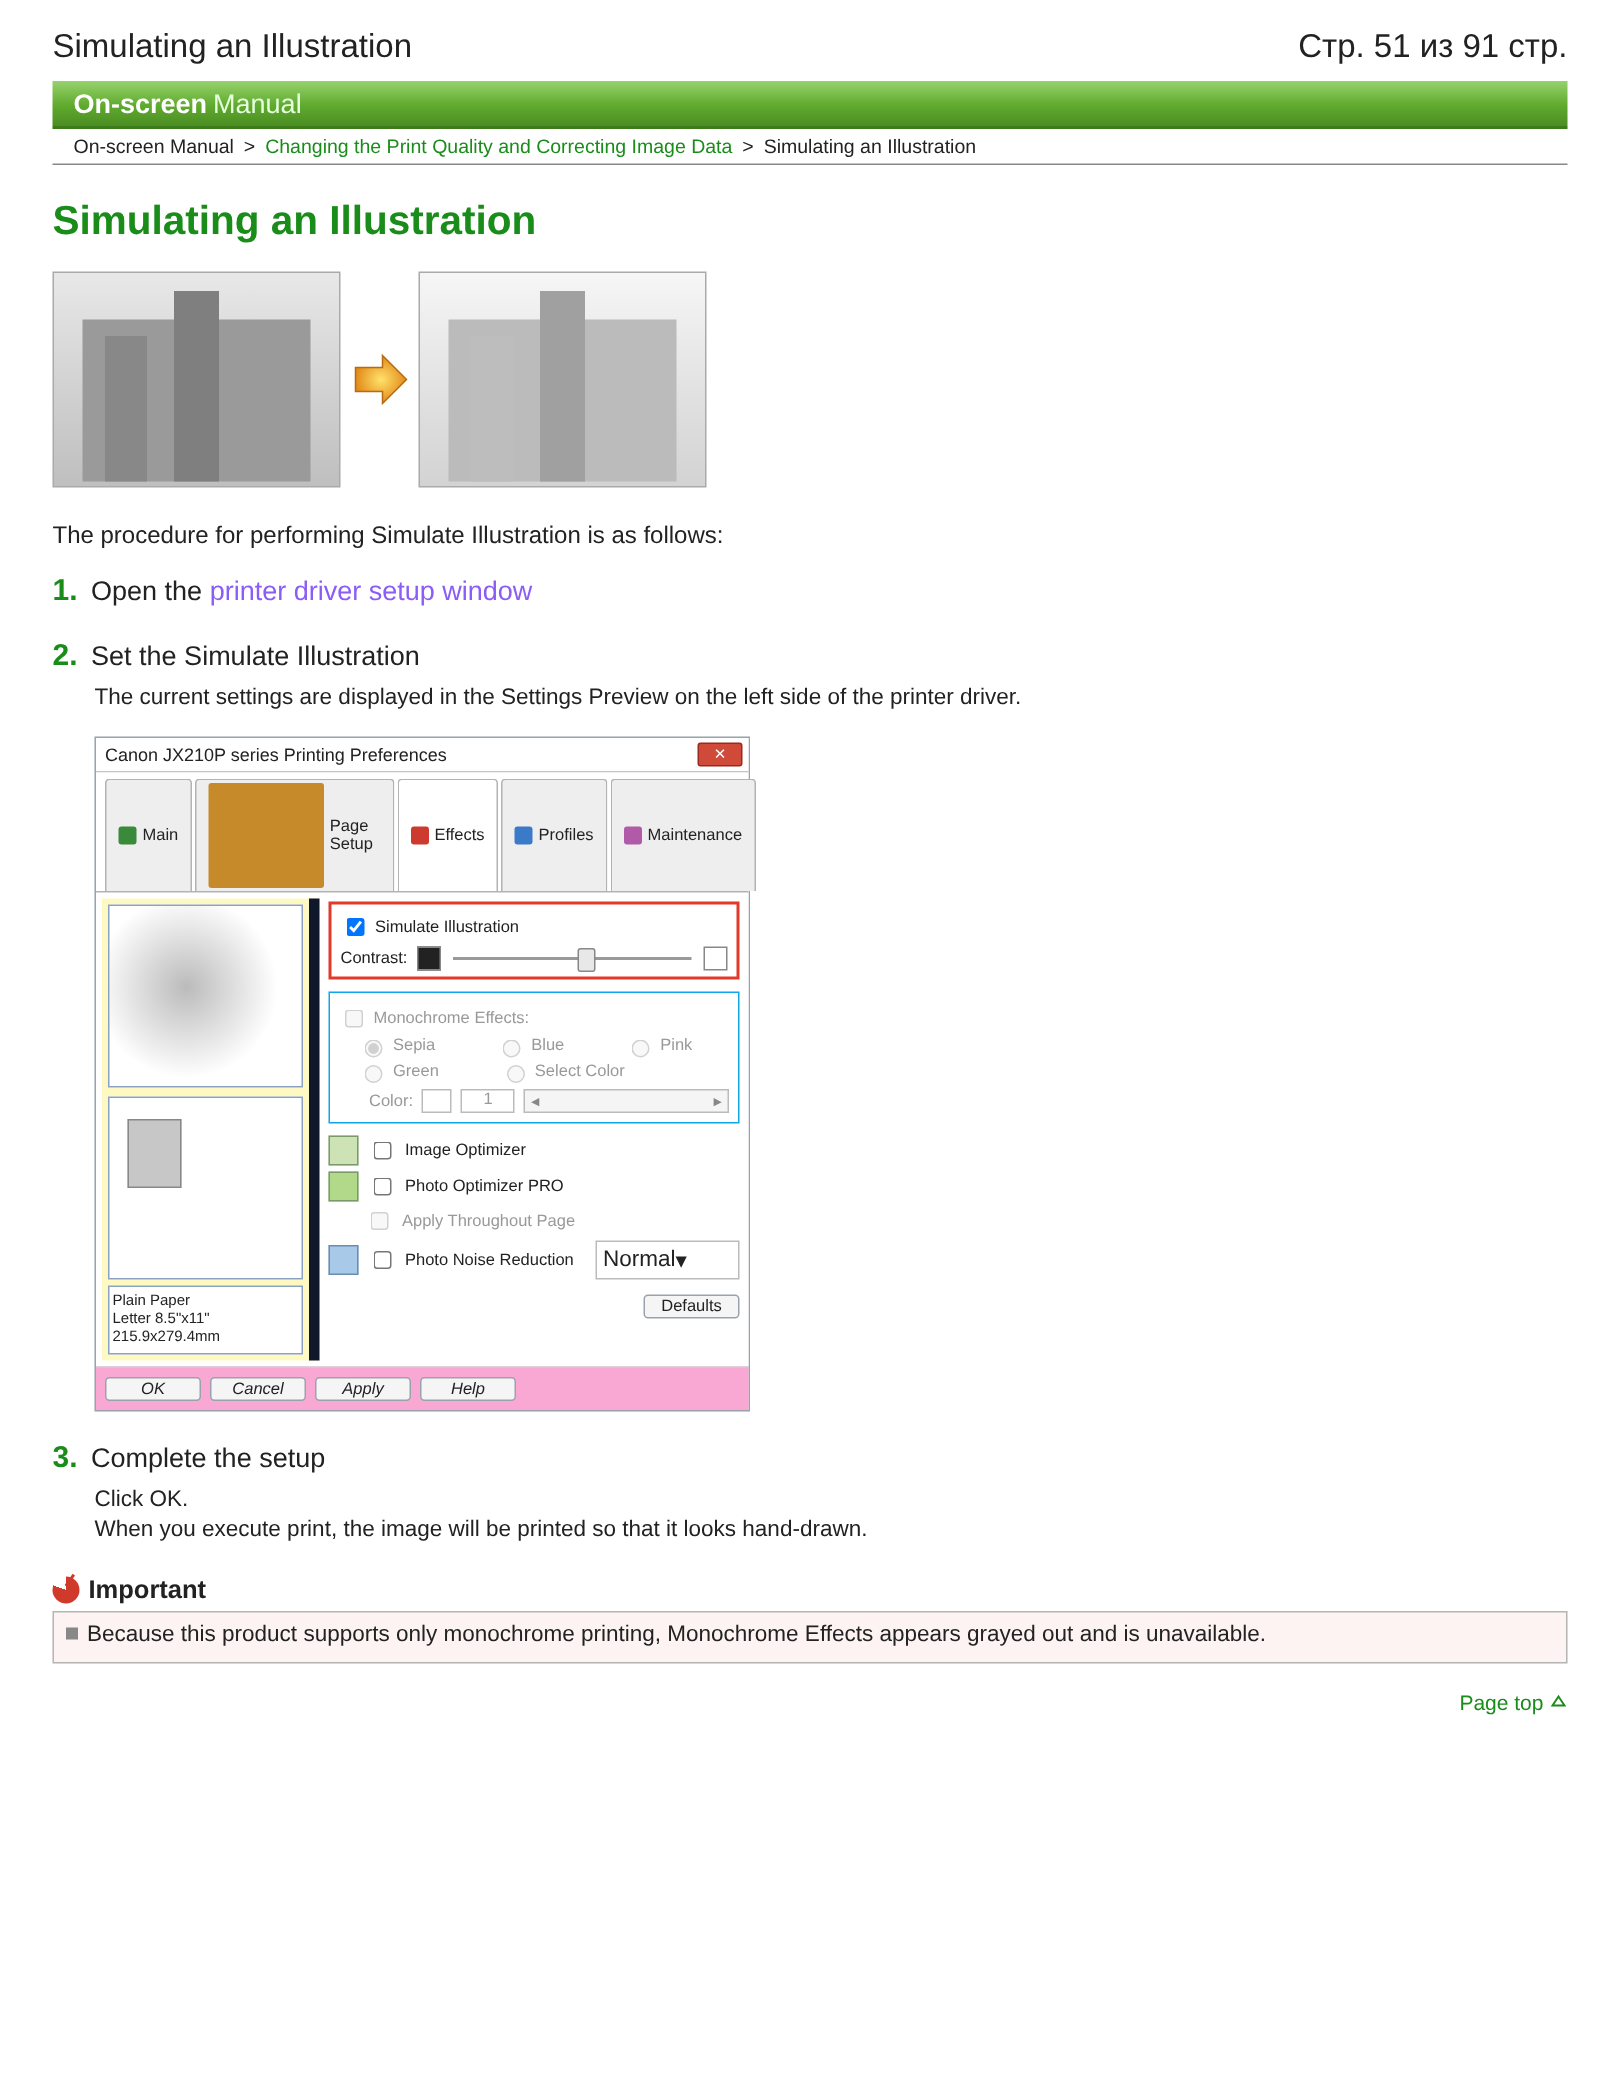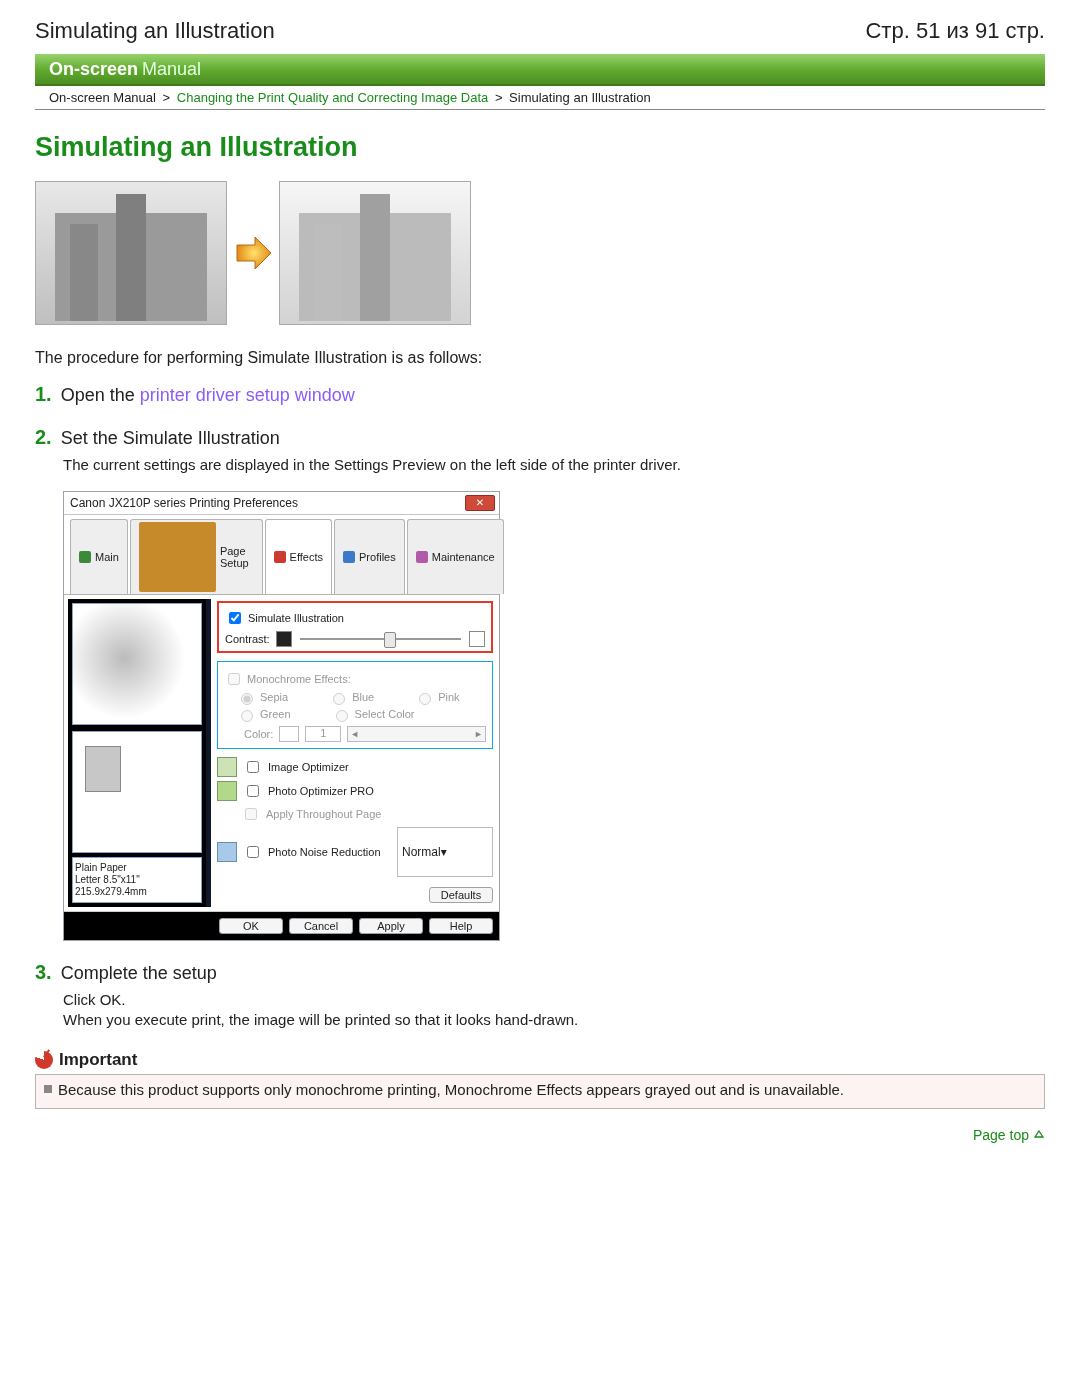--- a/index.html
+++ b/index.html
@@ -170,22 +170,22 @@
   .ticon.maint{background:#b05aa8;}
   .dlg-body {
     display: flex;
     background: #fff;
     border-top: 1px solid #b3b3b3;
     padding: 4px;
     gap: 4px;
   }
   .dlg-left {
     width: 130px;
-    background: #000000;
-    border-right: 5px solid #0f172a;
+    background: #fef9c3;
+    border-right: 7px solid #0f172a;
     padding: 4px;
     font-size: 10px;
   }
   .lp-img {
     height: 120px;
     background: #fff;
     border: 1px solid #8aa3c2;
     margin-bottom: 6px;
     background-image: radial-gradient(circle at 40% 45%, #bbb 0%, #fff 60%);
   }
@@ -224,22 +224,22 @@
   .mono-grid { display:flex; flex-wrap:wrap; gap:2px 40px; margin:2px 0 4px 12px;}
   .mono-grid label{display:flex;align-items:center;gap:4px;color:#999;}
   .color-row{display:flex;align-items:center;gap:6px;margin-left:20px;}
   .colorbox{width:18px;height:14px;border:1px solid #bbb;background:#fff;}
   .numbox{width:34px;height:14px;border:1px solid #bbb;text-align:center;}
   .hscroll{flex:1;height:14px;border:1px solid #bbb;position:relative;background:#f5f5f5;display:flex;justify-content:space-between;align-items:center;font-size:9px;color:#888;padding:0 2px;}
   .opt-row{display:flex;align-items:center;gap:6px;margin:4px 0;}
   .opt-icon{width:18px;height:18px;border:1px solid #7a9a6a;background:#cde2b5;}
   .opt-icon.bird{background:#b2d88a;}
   .opt-icon.camera{background:#a8c9e8;border-color:#6a8eb0;}
-  .noise-sel{width:86px;height:16px;border:1px solid #bbb;font-size:12px;padding:16px 4px;display:flex;align-items:center;margin-left:auto;}
-  .dlg-footer{display:flex;justify-content:flex-end;gap:6px;padding:6px;background:#000000;border-top:1px solid #ccc;}
+  .noise-sel{width:86px;height:16px;border:1px solid #bbb;font-size:15px;padding:4px 4px;display:flex;align-items:center;margin-left:auto;}
+  .dlg-footer{display:flex;gap:6px;padding:6px;background:#f9a8d4;border-top:1px solid #ccc;font-style:italic;}
   .dlg-footer .btn, .defaults-row .btn{
     border:1px solid #9aa3ac; background:#f5f5f5; font-size:11px; padding:1px 0; width:62px;text-align:center;border-radius:3px;
   }
   .defaults-row{display:flex;justify-content:flex-end;margin-top:10px;}
 
   .important-box {
     margin-top: 12px;
   }
   .important-head {
     display:flex; align-items:center; gap:6px;

